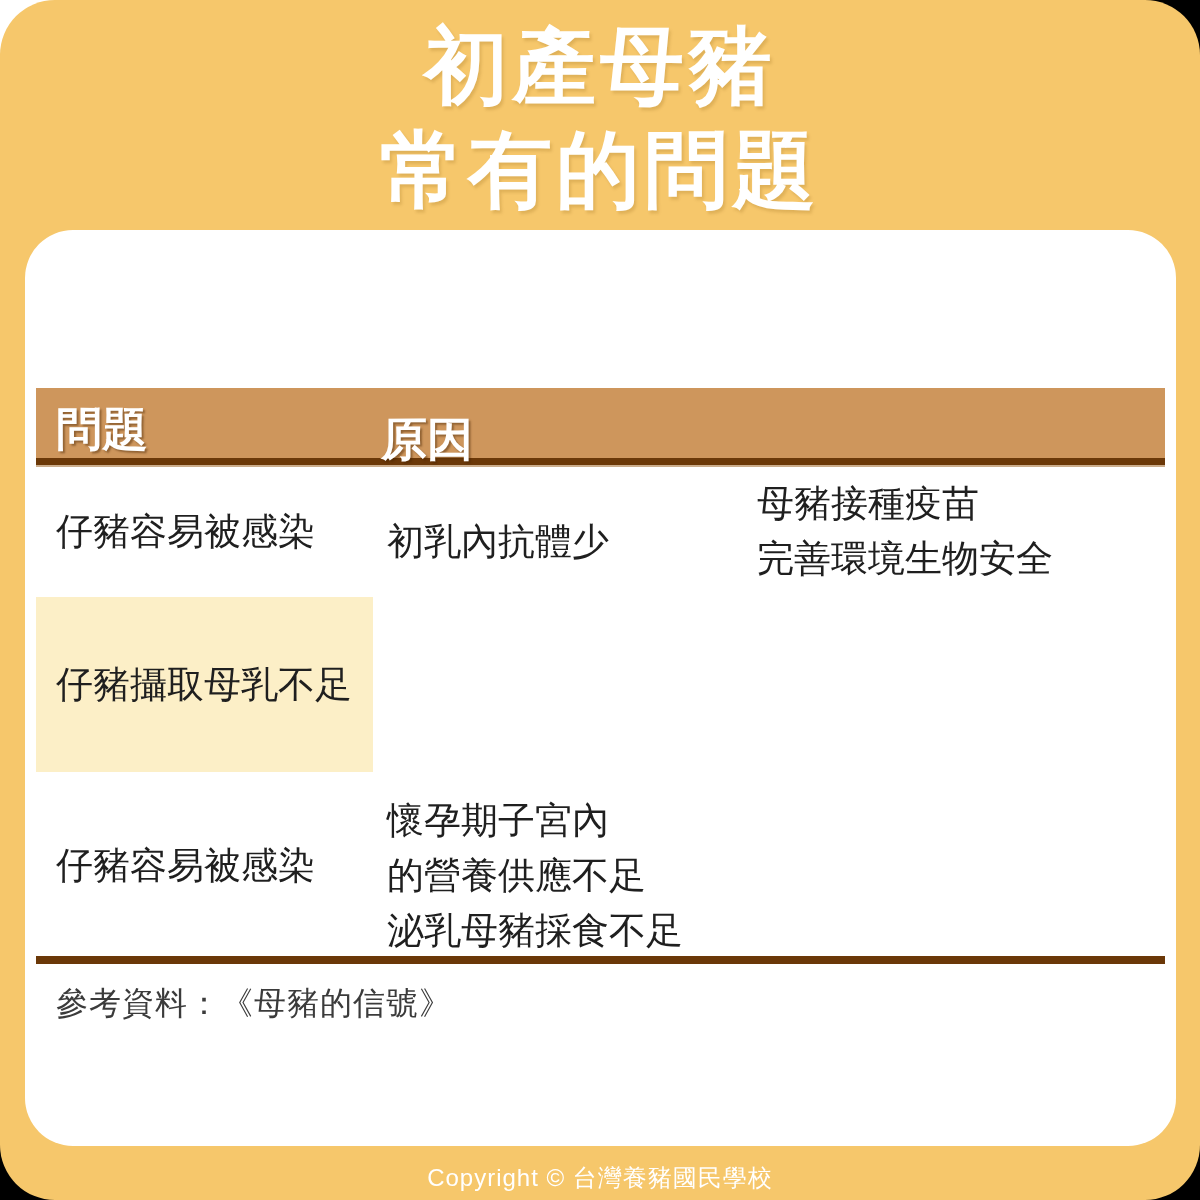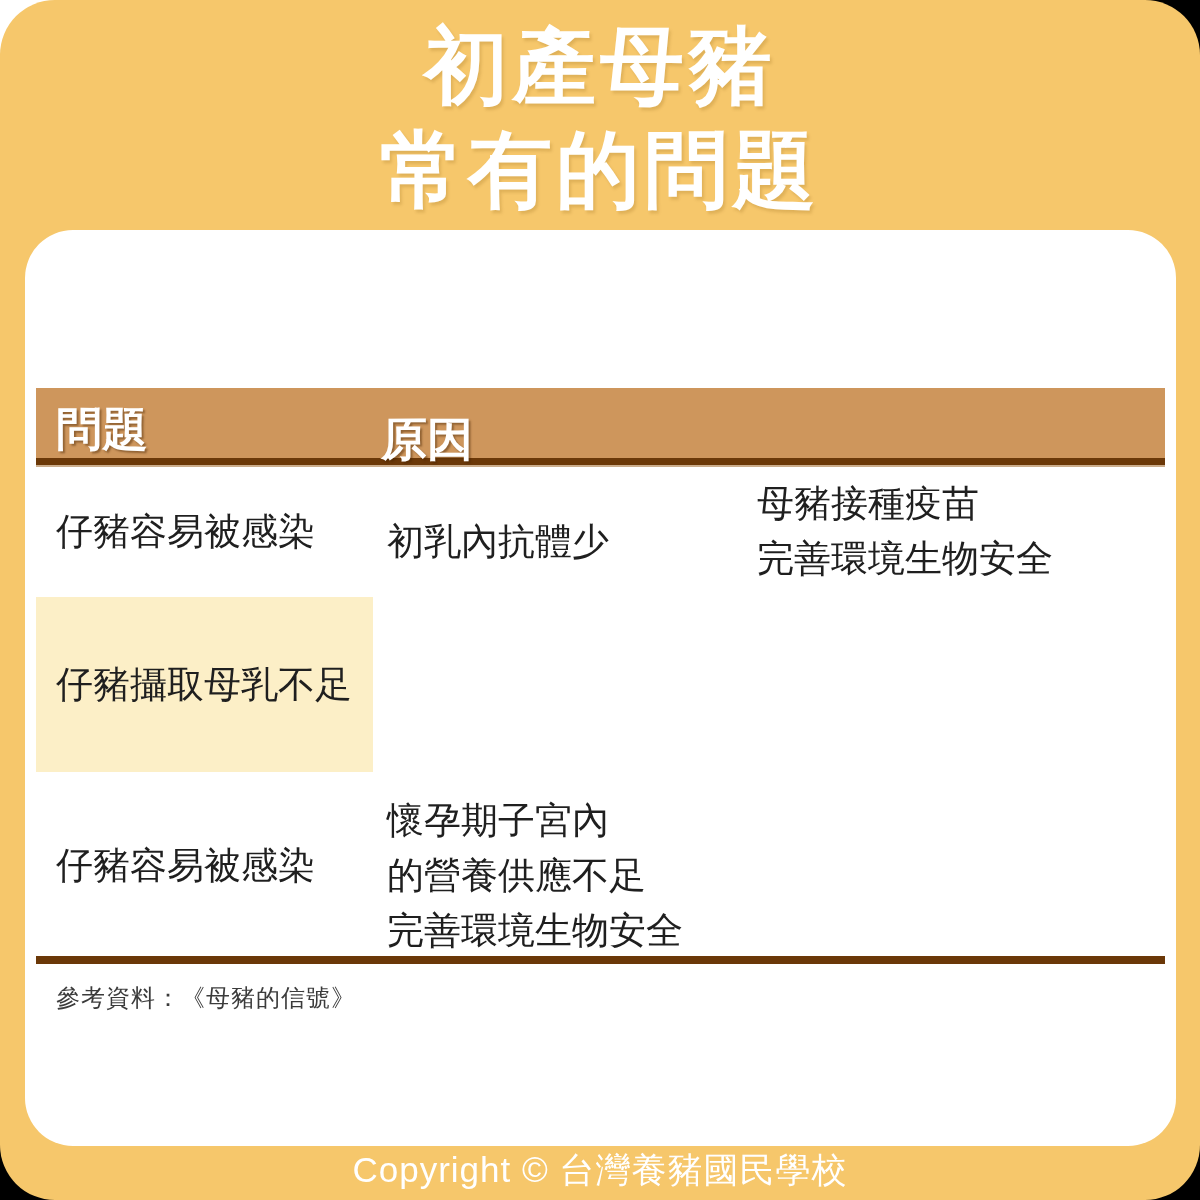--- a/index.html
+++ b/index.html
@@ -100,30 +100,30 @@
   .row.highlight .cell { background: var(--highlight-row); }
 
   .c1 { padding-left: 20px; }
   .c2 { padding-left: 8px; margin-top: 21px; }
   .c3 { padding-left: 8px; }
 
   .ref {
     margin-top: 18px;
     padding-left: 20px;
     color: var(--ref-text);
-    font-size: 24px;
+    font-size: 32px;
     letter-spacing: 1px;
   }
 
   .copyright {
     position: absolute;
     left: 0; right: 0; bottom: 6px;
     text-align: center;
     color: #FFFFFF;
-    font-size: 35px;
+    font-size: 24px;
     letter-spacing: 1px;
   }
 </style>
 </head>
 <body>
 
 <div class="corner-backdrop"></div>
 
 <div class="canvas">
 
@@ -150,21 +150,21 @@
       </div>
 
       <div class="row r2 highlight">
         <div class="cell c1">仔豬攝取母乳不足</div>
       </div>
 
       <div class="row r3">
         <div class="cell c1">仔豬容易被感染</div>
         <div class="cell c2">懷孕期子宮內
 的營養供應不足
-完善環境生物安全</div>
+泌乳母豬採食不足</div>
       </div>
 
       <div class="hr bottom"></div>
 
       <div class="ref">參考資料：《母豬的信號》</div>
     </div>
   </div>
 
   <div class="copyright">Copyright © 台灣養豬國民學校</div>
 

